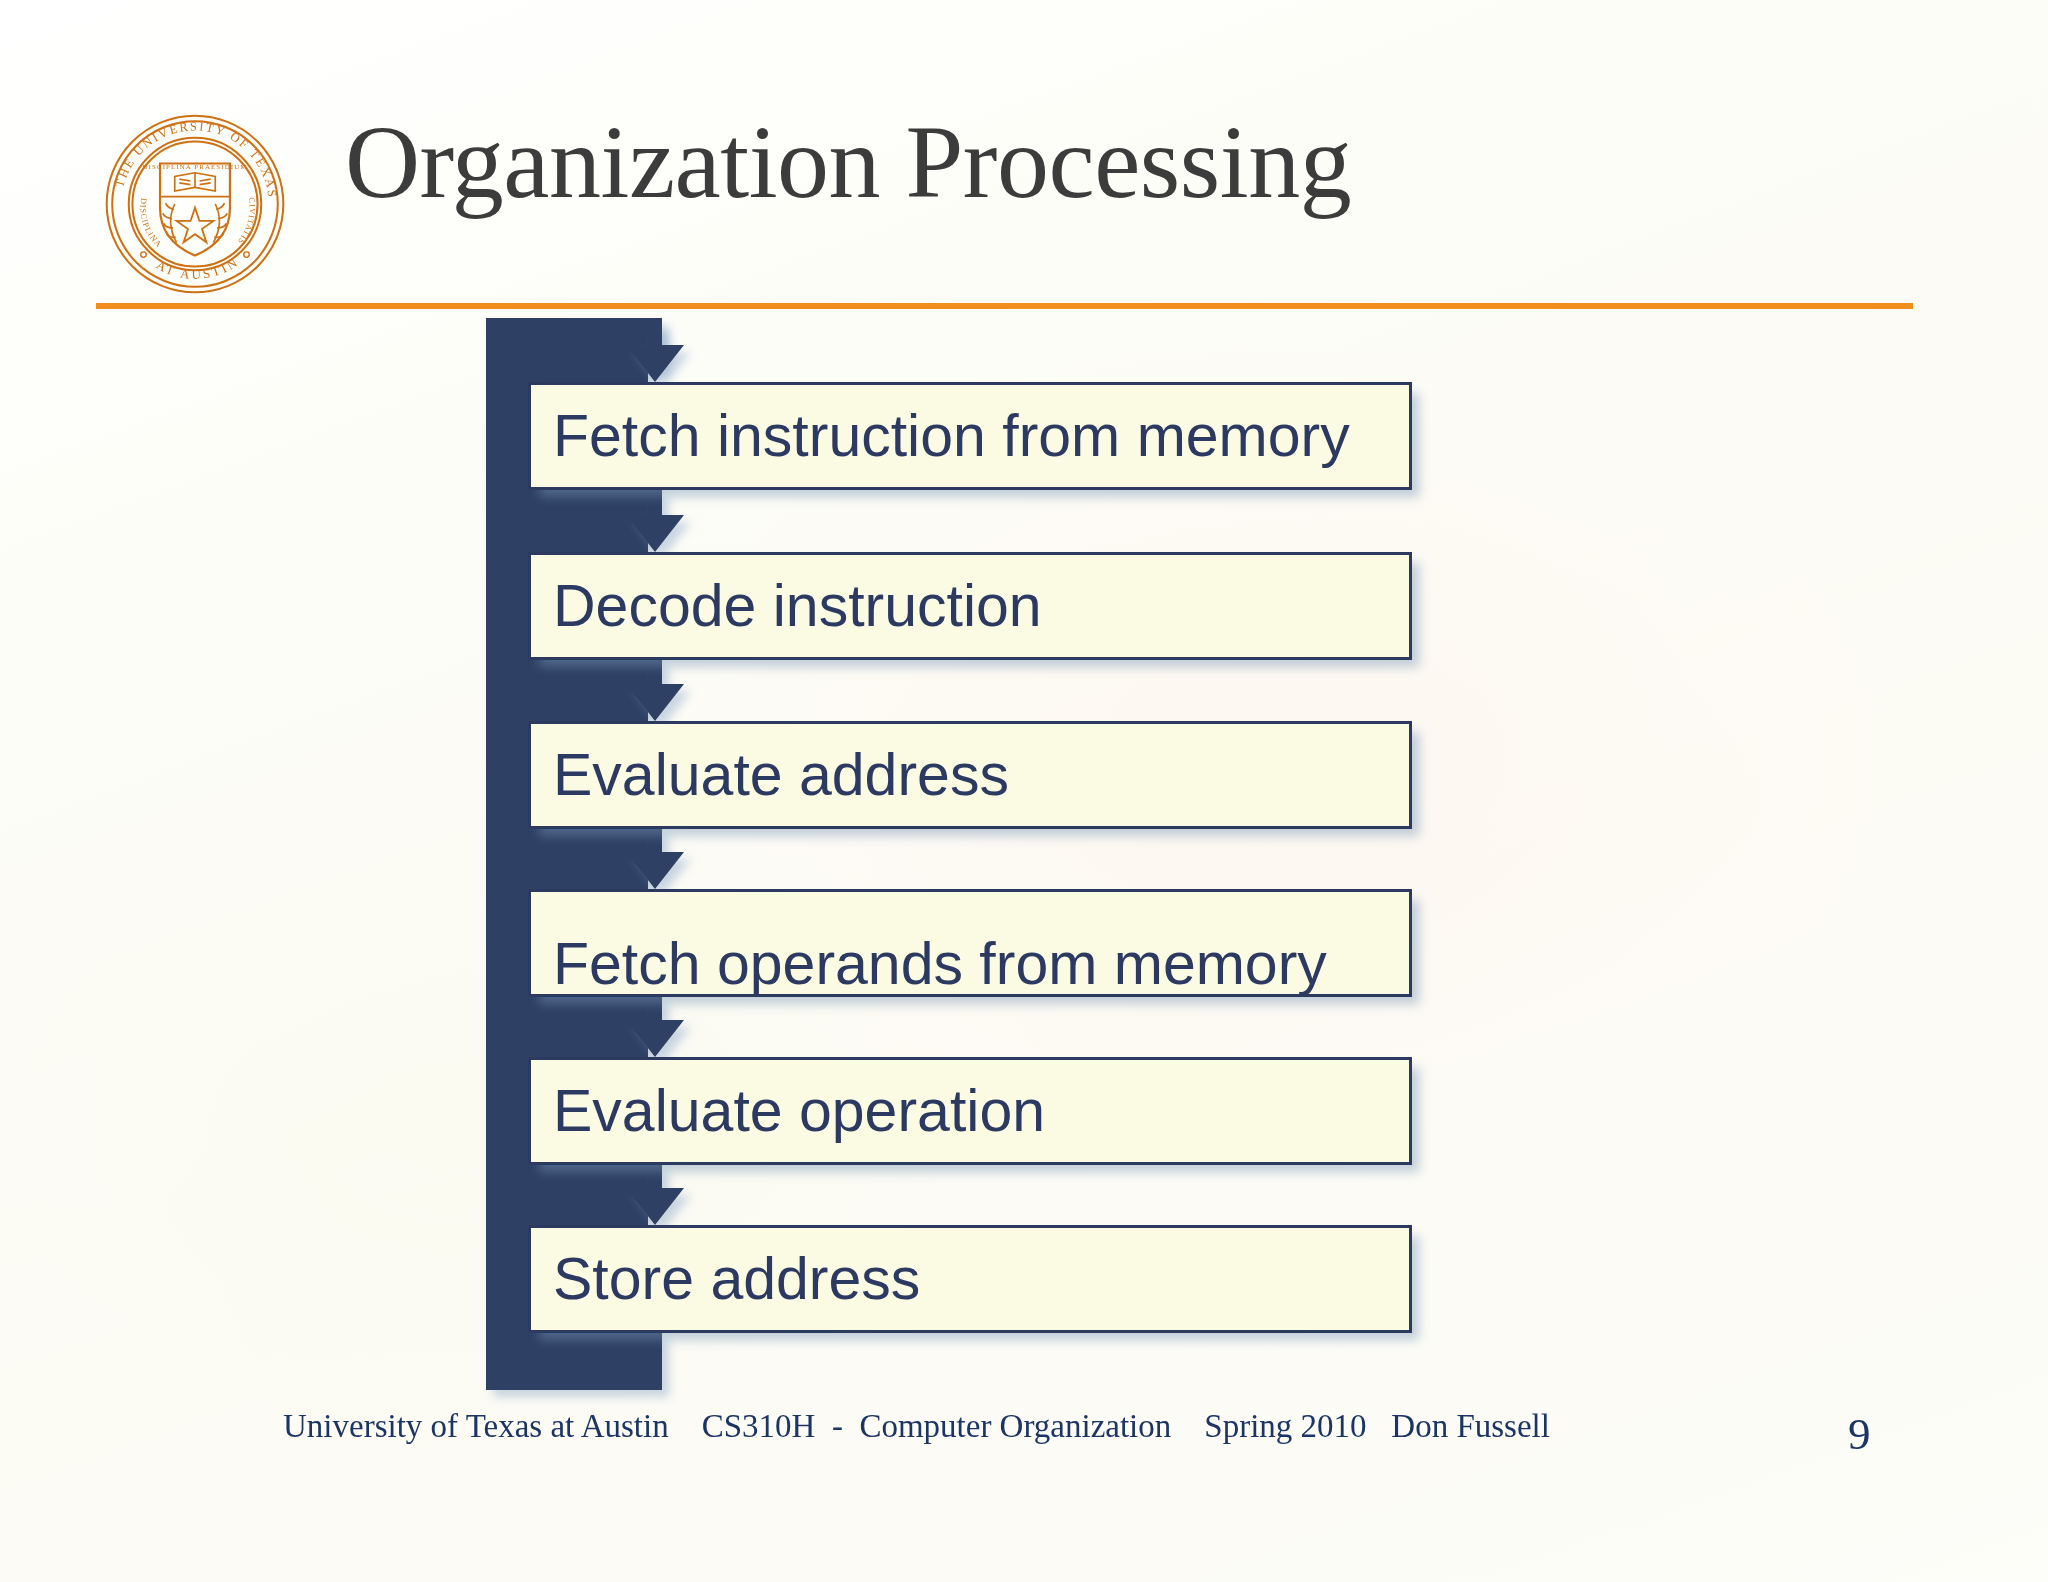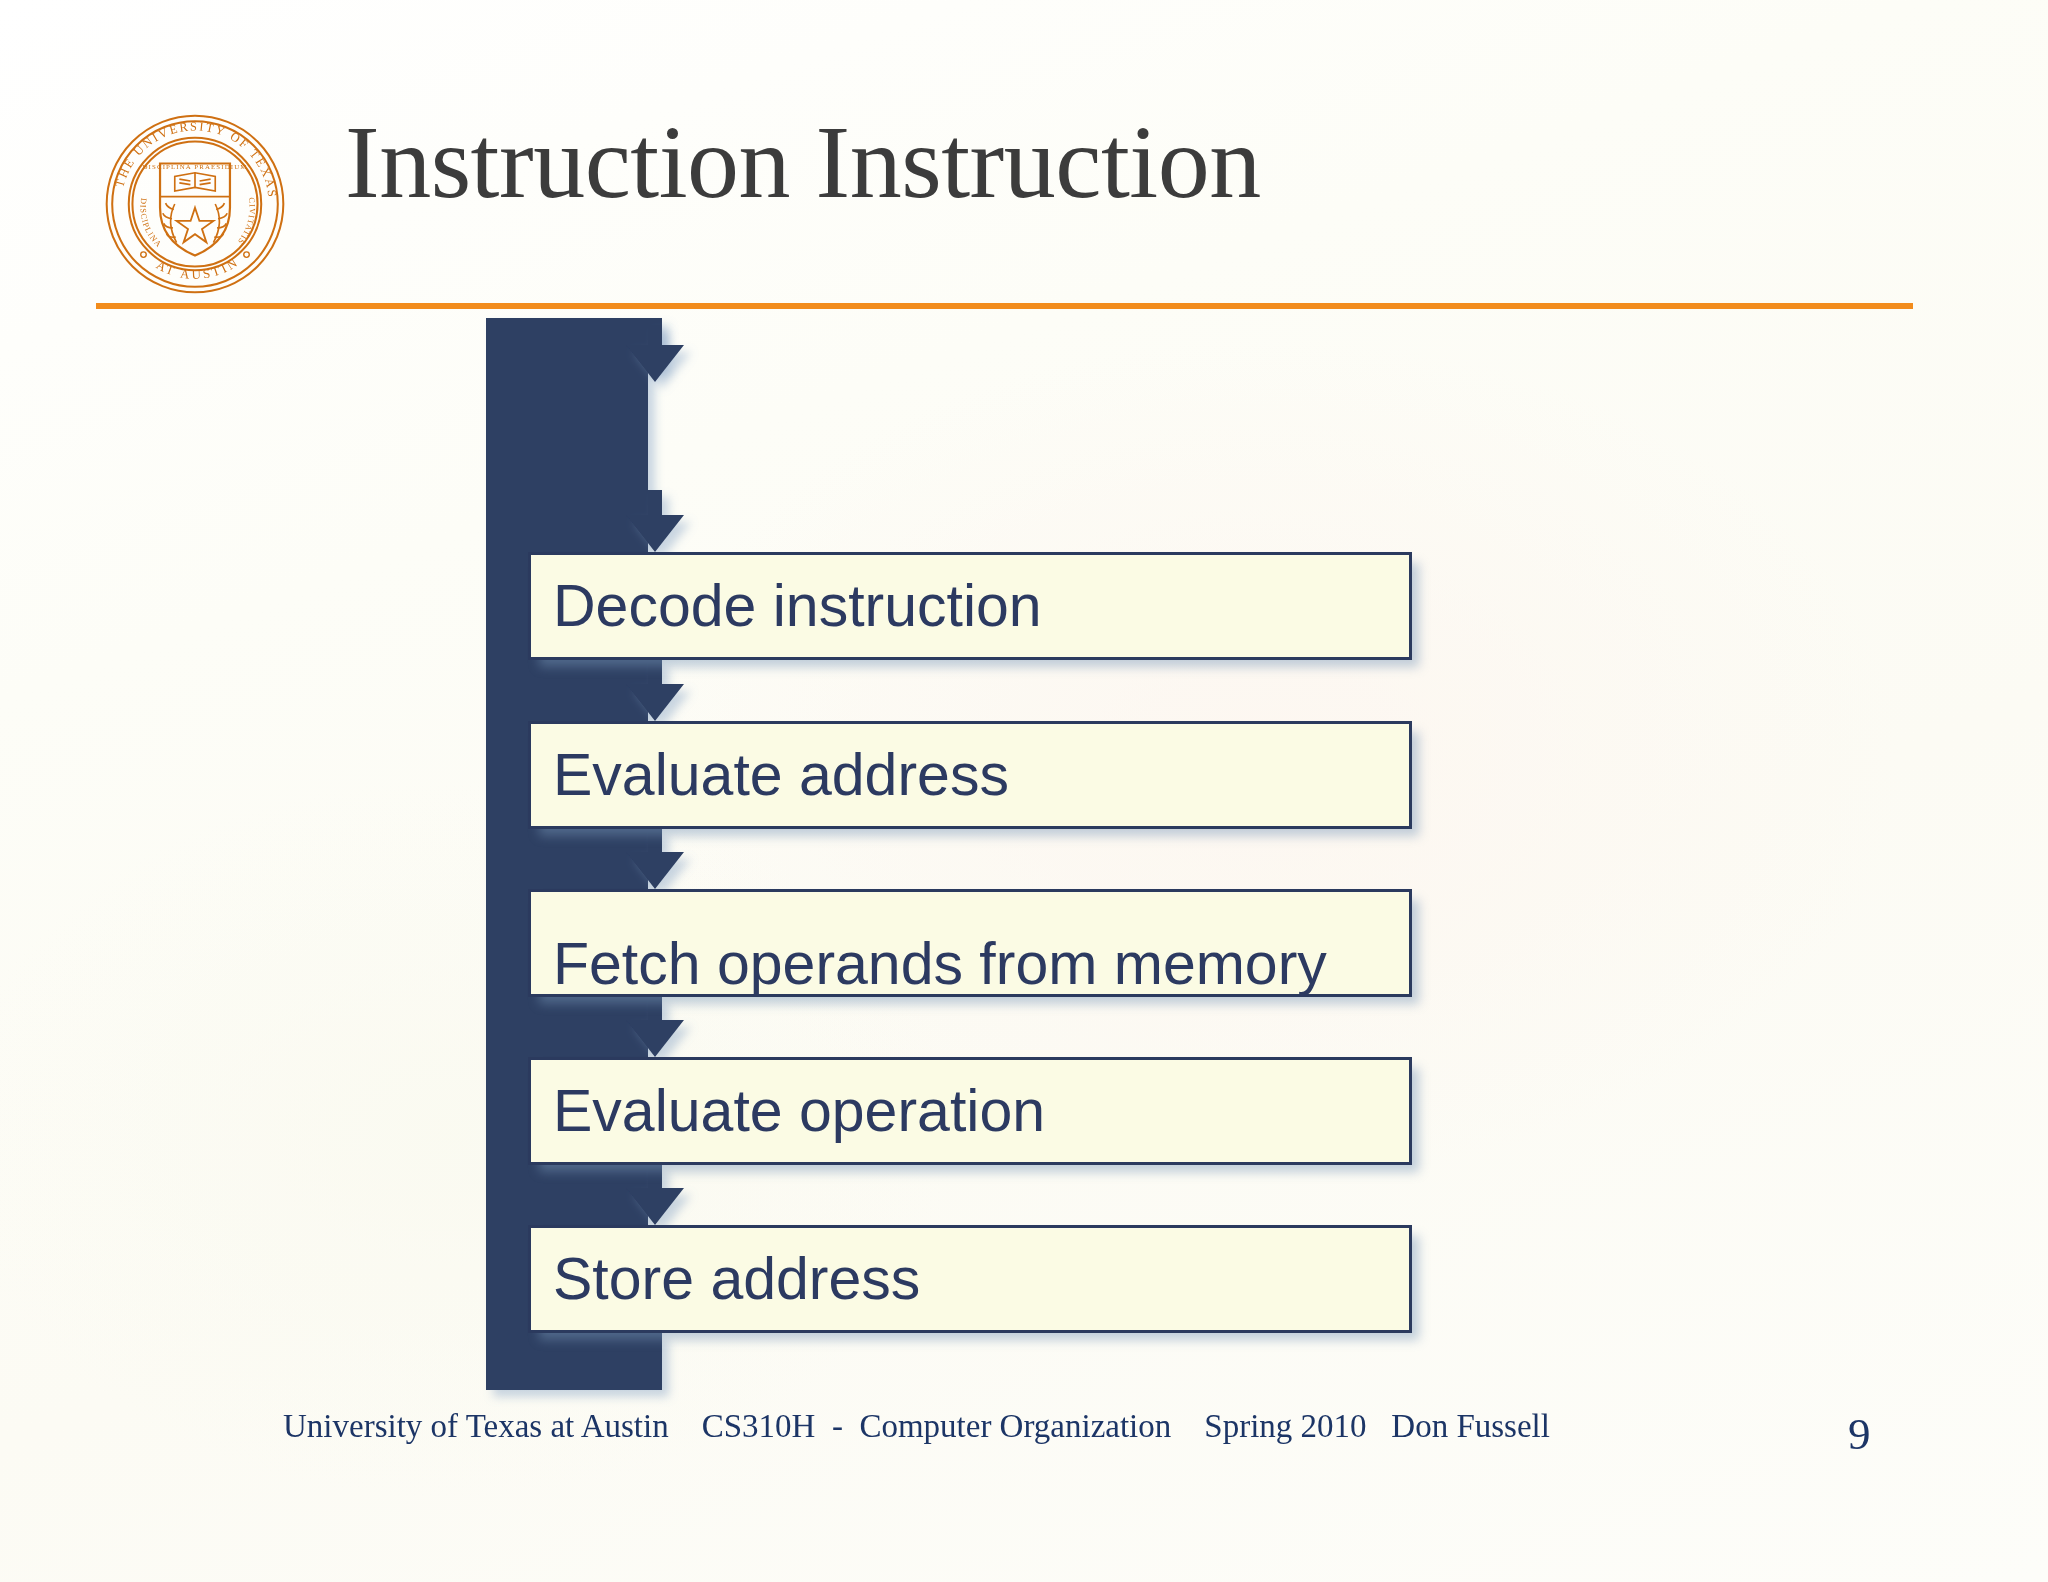--- a/index.html
+++ b/index.html
@@ -185,21 +185,21 @@
         </text>
         <text font-family="Liberation Serif, serif" font-size="9" fill="#cf7012" letter-spacing="1">
           <textPath href="#innerR" startOffset="2%">CIVITATIS</textPath>
         </text>
 
         <circle cx="44" cy="155" r="3" fill="none" stroke="#cf7012" stroke-width="1.5"></circle>
         <circle cx="156" cy="155" r="3" fill="none" stroke="#cf7012" stroke-width="1.5"></circle>
       </svg>
     </div>
 
-    <div id="page-title">Instruction Instruction</div>
+    <div id="page-title">Organization Processing</div>
 
     <div id="title-rule"></div>
   </div>
 
   <div id="flow">
 
     <svg width="2048" height="1582" xmlns="http://www.w3.org/2000/svg">
       <defs>
         <filter id="conn-shadow" x="-30%" y="-30%" width="180%" height="180%">
           <feDropShadow dx="7" dy="7" stdDeviation="5" flood-color="#7a9ac0" flood-opacity="0.40"></feDropShadow>
@@ -239,20 +239,23 @@
           <polygon points="626,1020 684,1020 655,1057"></polygon>
         </g>
 
         <g>
           <rect x="648" y="1165" width="14" height="23"></rect>
           <polygon points="626,1188 684,1188 655,1225"></polygon>
         </g>
       </g>
     </svg>
 
+    <div class="flow-box fb0">
+      <span class="flow-box-label">Fetch instruction from memory</span>
+    </div>
 
     <div class="flow-box fb1">
       <span class="flow-box-label">Decode instruction</span>
     </div>
 
     <div class="flow-box fb2">
       <span class="flow-box-label">Evaluate address</span>
     </div>
 
     <div class="flow-box fb3">

